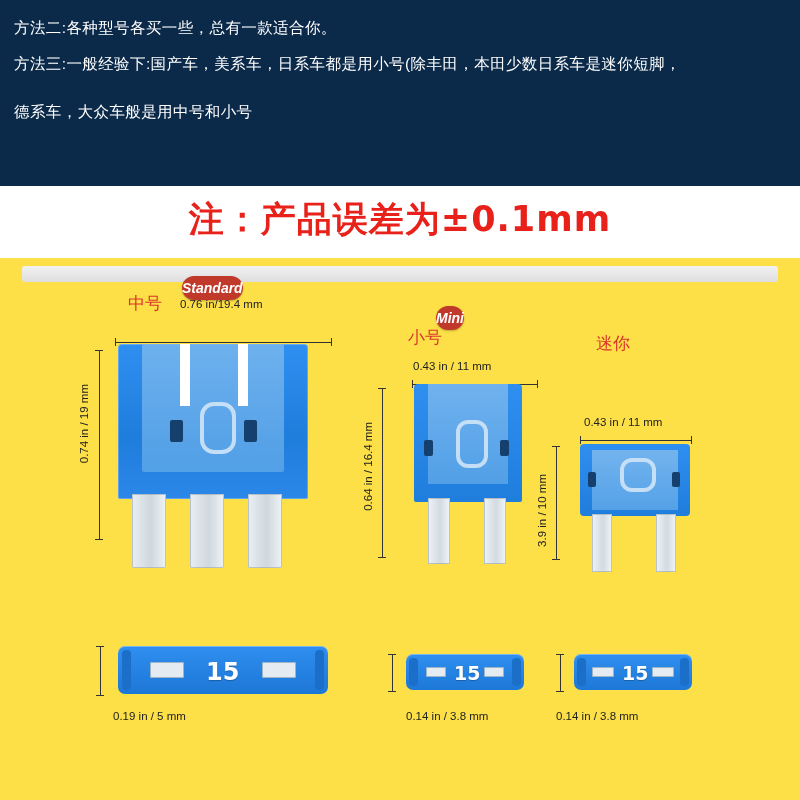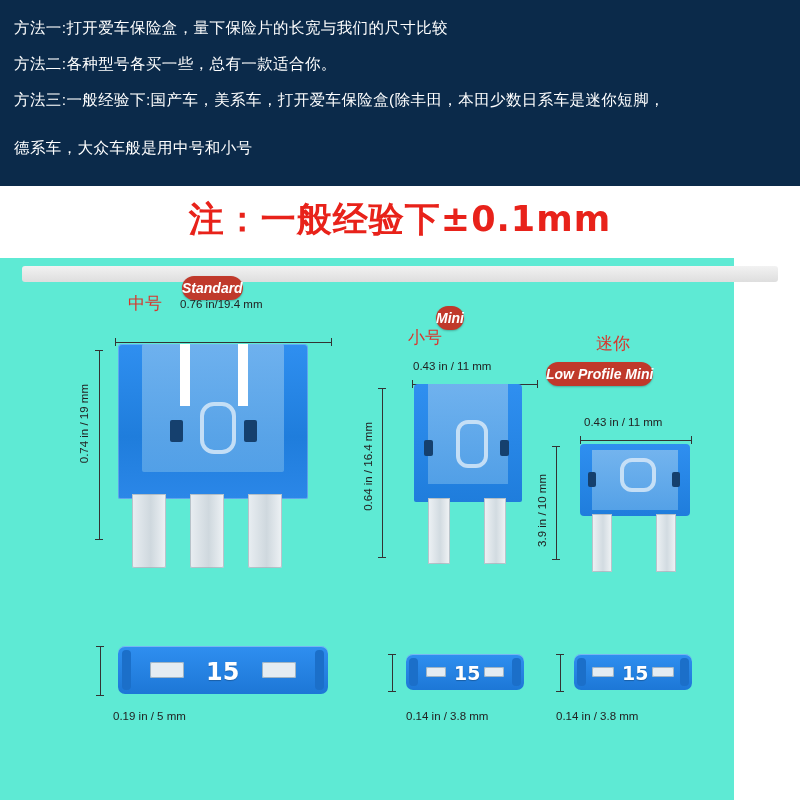--- a/index.html
+++ b/index.html
@@ -47,23 +47,23 @@
     font-size: 35px;
     font-weight: bold;
     letter-spacing: 1px;
     font-family: "DejaVu Sans", sans-serif;
   }
 
   
   .diagram {
     position: absolute;
     left: 0; top: 258px;
-    width: 734px;
+    width: 800px;
     height: 542px;
-    background: #5eead4;
+    background: #fde047;
   }
   
   .shelf {
     position: absolute;
     left: 22px; top: 8px;
     width: 756px; height: 16px;
     background: linear-gradient(#f2f2f2, #dedede);
     border-radius: 3px;
   }
 
@@ -255,29 +255,28 @@
     color: #ffffff;
     font-weight: bold;
     font-family: "DejaVu Sans", sans-serif;
     text-shadow: 0 1px 1px rgba(0,0,0,.25);
   }
 </style>
 </head>
 <body>
 
 <div class="top-panel">
-  <p class="tip-line">方法一:打开爱车保险盒，量下保险片的长宽与我们的尺寸比较</p>
   <p class="tip-line">方法二:各种型号各买一些，总有一款适合你。</p>
   <p class="tip-line wrap">
-    <span>方法三:一般经验下:国产车，美系车，打开爱车保险盒(除丰田，本田少数日系车是迷你短脚，</span>
+    <span>方法三:一般经验下:国产车，美系车，日系车都是用小号(除丰田，本田少数日系车是迷你短脚，</span>
     <span class="second">德系车，大众车般是用中号和小号</span>
   </p>
 </div>
 
-<div class="notice">注：一般经验下±0.1mm</div>
+<div class="notice">注：产品误差为±0.1mm</div>
 
 <div class="diagram">
 
   <div class="shelf"></div>
 
   <div class="cn-label" style="left:128px; top:34px;">中号</div>
   <div class="pill" style="left:182px; top:18px;">Standard</div>
 
   <div class="hbar" style="left:115px; top:80px; width:215px;"></div>
   <div class="dim-text" style="left:180px; top:40px;">0.76 in/19.4 mm</div>
@@ -313,21 +312,20 @@
       <div class="mini-inner"></div>
       <div class="mini-slot" style="left:10px; top:56px;"></div>
       <div class="mini-slot" style="left:86px; top:56px;"></div>
       <div class="element-wire" style="left:42px; top:36px; width:24px; height:40px; border-radius:12px;"></div>
     </div>
     <div class="mini-leg" style="left:14px;"></div>
     <div class="mini-leg" style="left:70px;"></div>
   </div>
 
   <div class="cn-label" style="left:596px; top:74px;">迷你</div>
-  <div class="pill" style="left:546px; top:104px;">Low Profile Mini</div>
 
   <div class="hbar" style="left:580px; top:178px; width:110px;"></div>
   <div class="dim-text" style="left:584px; top:158px;">0.43 in / 11 mm</div>
 
   <div class="vbar" style="left:552px; top:188px; height:112px;"></div>
   <div class="dim-text vert" style="left:536px; top:216px;">3.9 in / 10 mm</div>
 
   <div class="fuse" style="left:580px; top:186px; width:112px; height:132px;">
     <div class="lp-body">
       <div class="lp-inner"></div>

